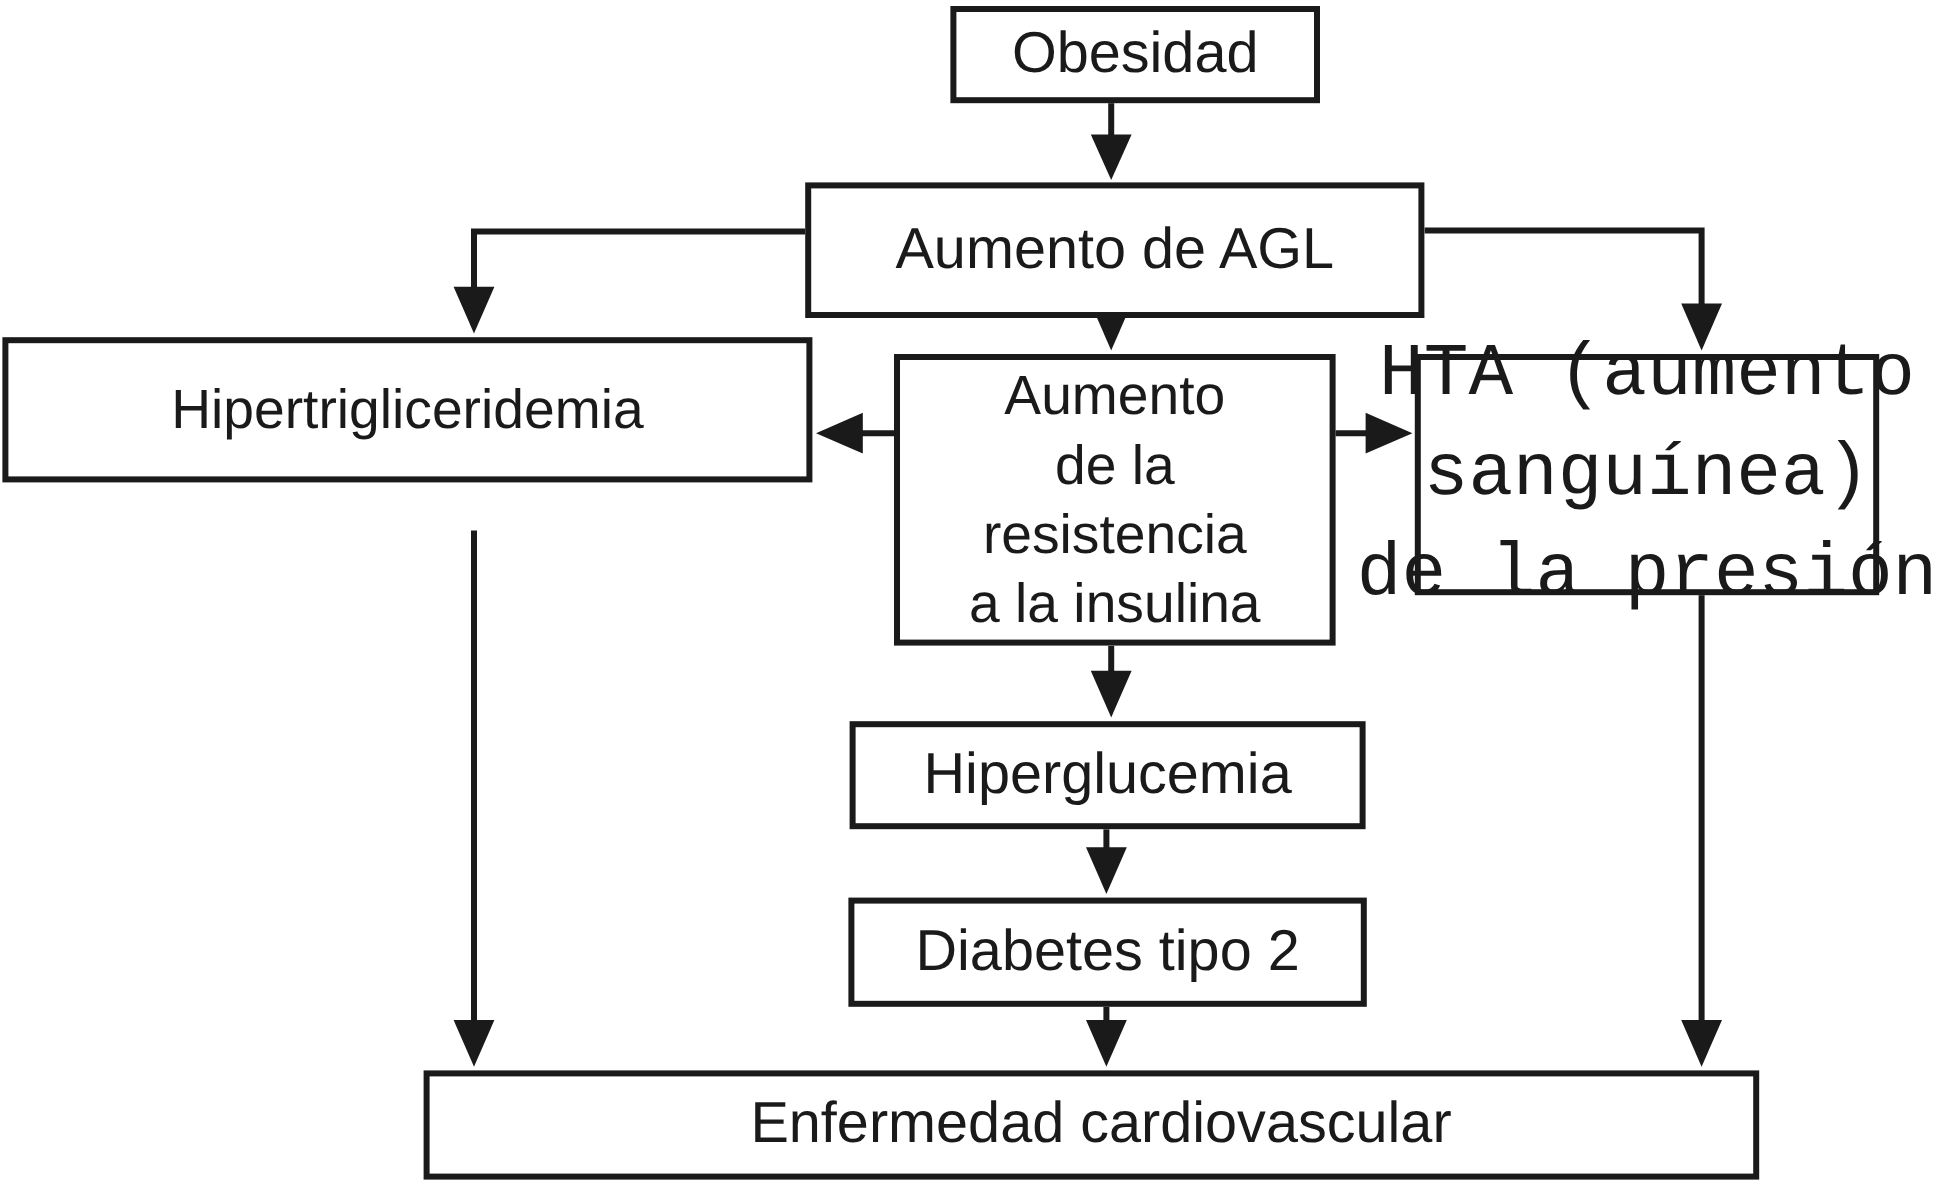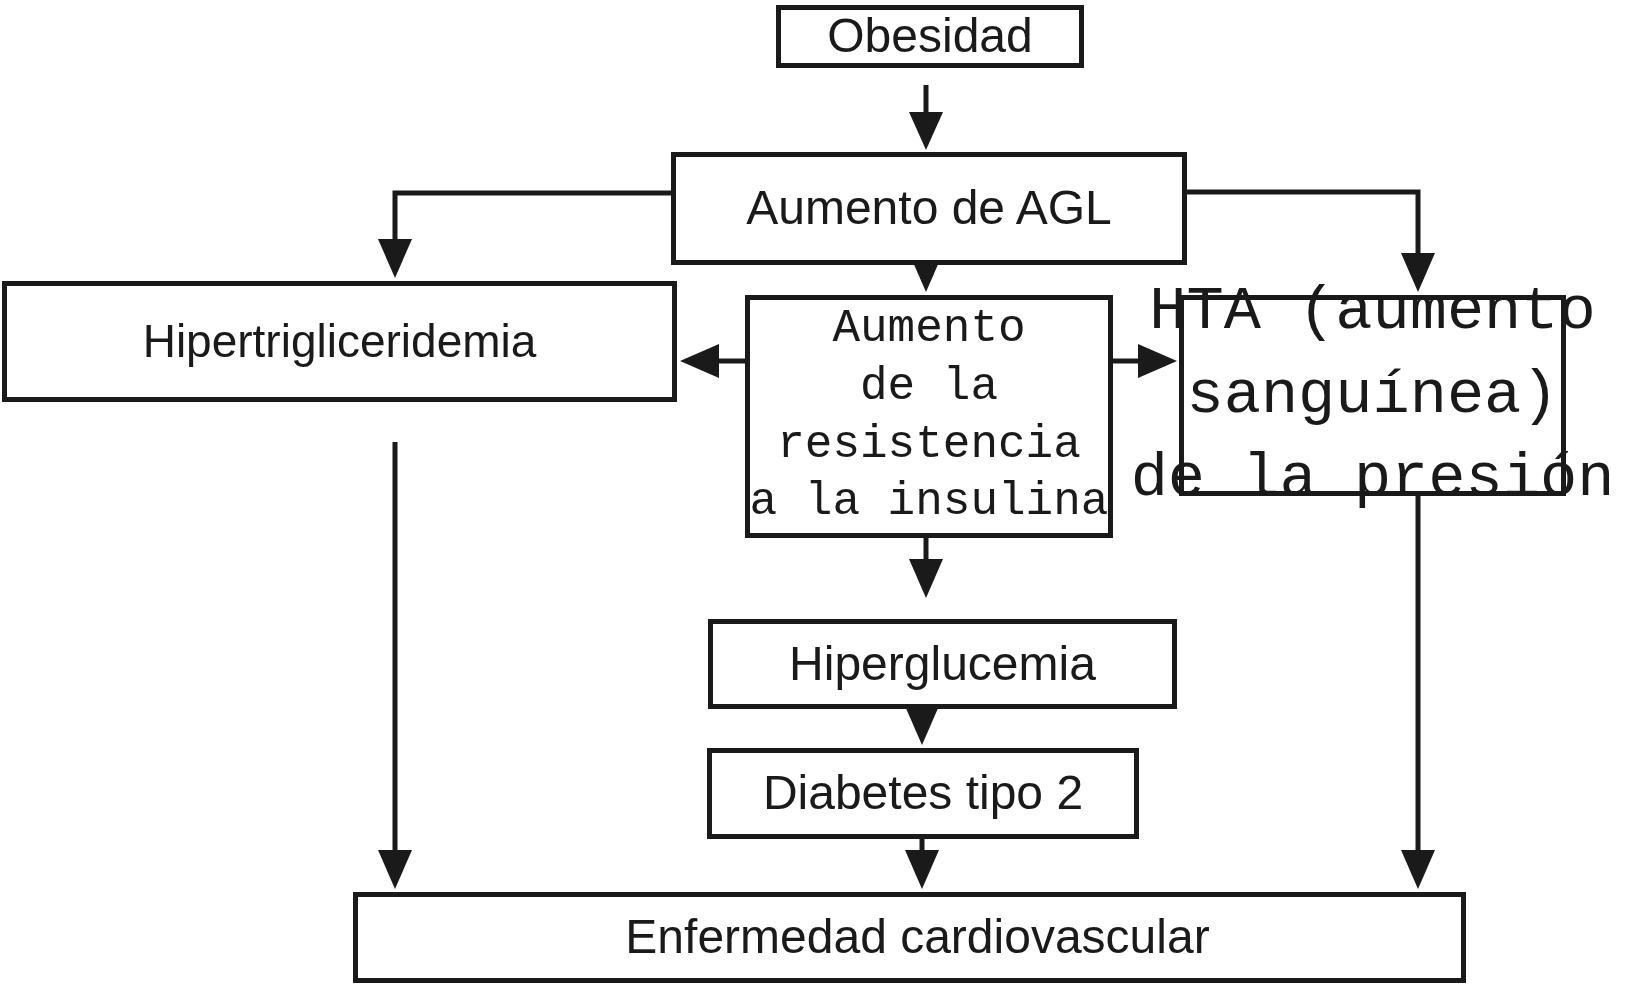--- a/index.html
+++ b/index.html
@@ -33,26 +33,26 @@
     align-items: center;
     justify-content: center;
     text-align: center;
     color: #1a1a1a;
   }
   .node .line {
     display: block;
     white-space: nowrap;
   }
   .single { font-size: 48px; line-height: 1.1; }
-  .node-obesidad       { left: 776px;  top: 5px;   width: 308px;  height: 63px; justify-content: center; }
+  .node-obesidad       { left: 792px;  top: 5px;   width: 308px;  height: 81px; justify-content: center; }
   .node-agl            { left: 671px;  top: 152px; width: 516px;  height: 113px; }
   .node-lipid          { left: 2px;    top: 281px; width: 675px;  height: 121px; font-size: 46px; line-height: 1.55; }
-  .node-resistencia    { left: 745px;  top: 295px; width: 368px;  height: 243px; font-size: 46px; line-height: 1.26; font-family: Liberation Mono, monospace; }
+  .node-resistencia    { left: 745px;  top: 295px; width: 368px;  height: 243px; font-size: 46px; line-height: 1.26; }
   .node-hta            { left: 1179px; top: 295px; width: 387px;  height: 201px; font-size: 62px; line-height: 1.35; font-family: Liberation Mono, monospace; }
-  .node-hiperglucemia  { left: 708px;  top: 619px; width: 469px;  height: 90px; }
+  .node-hiperglucemia  { left: 708px;  top: 601px; width: 430px;  height: 90px; }
   .node-diabetes       { left: 707px;  top: 748px; width: 432px;  height: 91px; }
   .node-cardiovascular { left: 353px;  top: 892px; width: 1113px; height: 91px; padding-left: 16px; }
   svg .shaft {
     stroke: #1a1a1a;
     stroke-width: 5;
     fill: none;
   }
   svg .head {
     fill: #1a1a1a;
     stroke: none;

